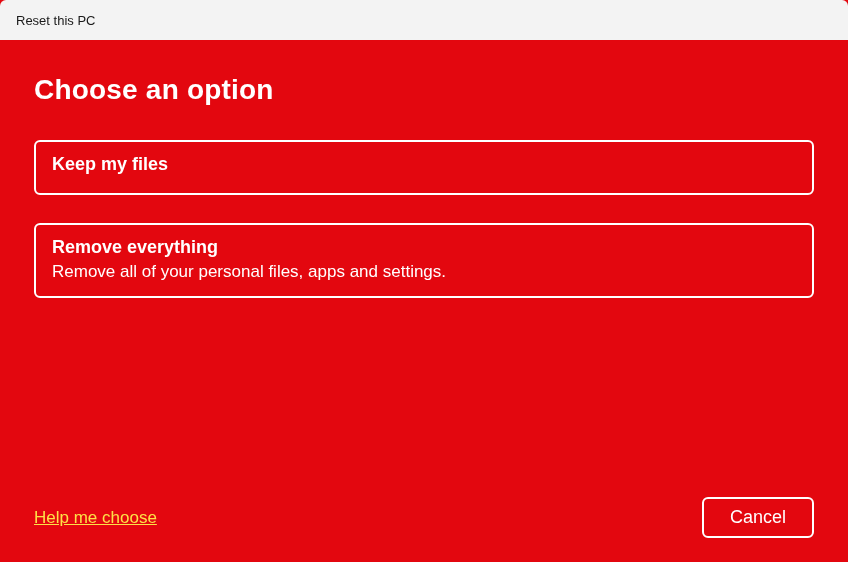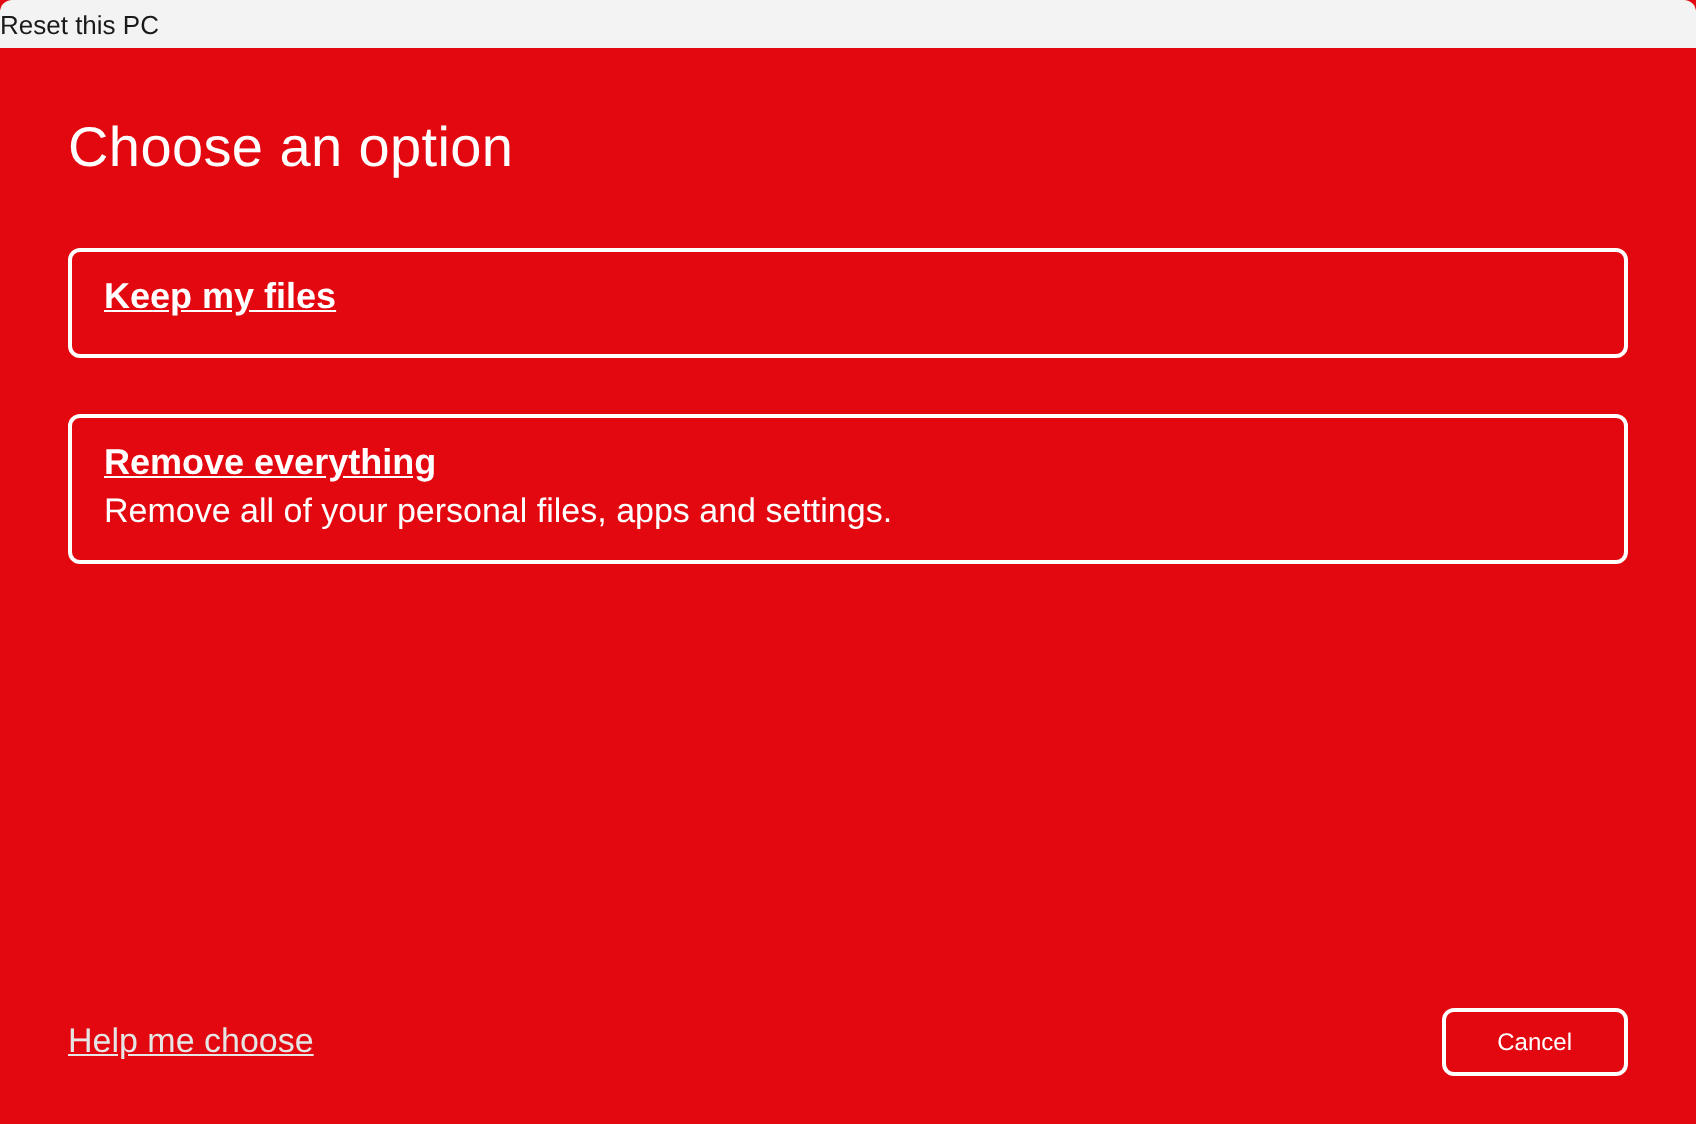--- a/index.html
+++ b/index.html
@@ -7,84 +7,83 @@
       font-family: 'Segoe UI', -apple-system, sans-serif;
       width: 848px;
       height: 562px;
       overflow: hidden;
       background: #E3070F;
       display: flex;
       flex-direction: column;
     }
     .titlebar {
       background: #F3F3F3;
-      height: 24px;
+      height: 40px;
       display: flex;
       align-items: center;
-      padding-left: 0;
+      padding-left: 16px;
       font-size: 13px;
       color: #1a1a1a;
       border-top-left-radius: 6px;
       border-top-right-radius: 6px;
     }
     .content {
       flex: 1;
       background: #E3070F;
       color: #fff;
       position: relative;
       padding: 34px 34px 24px 34px;
       display: flex;
       flex-direction: column;
     }
     .page-title {
       font-size: 28px;
-      font-weight: 400;
+      font-weight: 700;
       margin-bottom: 34px;
       letter-spacing: 0.2px;
     }
     .option-button {
       border: 2px solid #fff;
       border-radius: 6px;
       padding: 12px 16px 14px 16px;
       margin-bottom: 28px;
       cursor: pointer;
       background: transparent;
       color: #fff;
       text-align: left;
       width: 100%;
       display: block;
     }
     .option-title {
       font-weight: 700;
       font-size: 18px;
       margin-bottom: 4px;
-      text-decoration: underline;
     }
     .option-desc {
       font-size: 17px;
       font-weight: 400;
     }
     .footer {
       margin-top: auto;
       display: flex;
       justify-content: space-between;
       align-items: center;
     }
     .help-link {
-      color: #e5e5e5;
+      color: #fde047;
       text-decoration: underline;
       font-size: 17px;
       cursor: pointer;
     }
     .cancel-button {
       border: 2px solid #fff;
       border-radius: 6px;
       background: transparent;
       color: #fff;
-      font-size: 12px;
+      font-size: 18px;
       padding: 8px 26px;
       cursor: pointer;
       font-family: inherit;
     }
   </style>
 </head>
 <body>
 
 <div class="titlebar">
   <span>Reset this PC</span>

